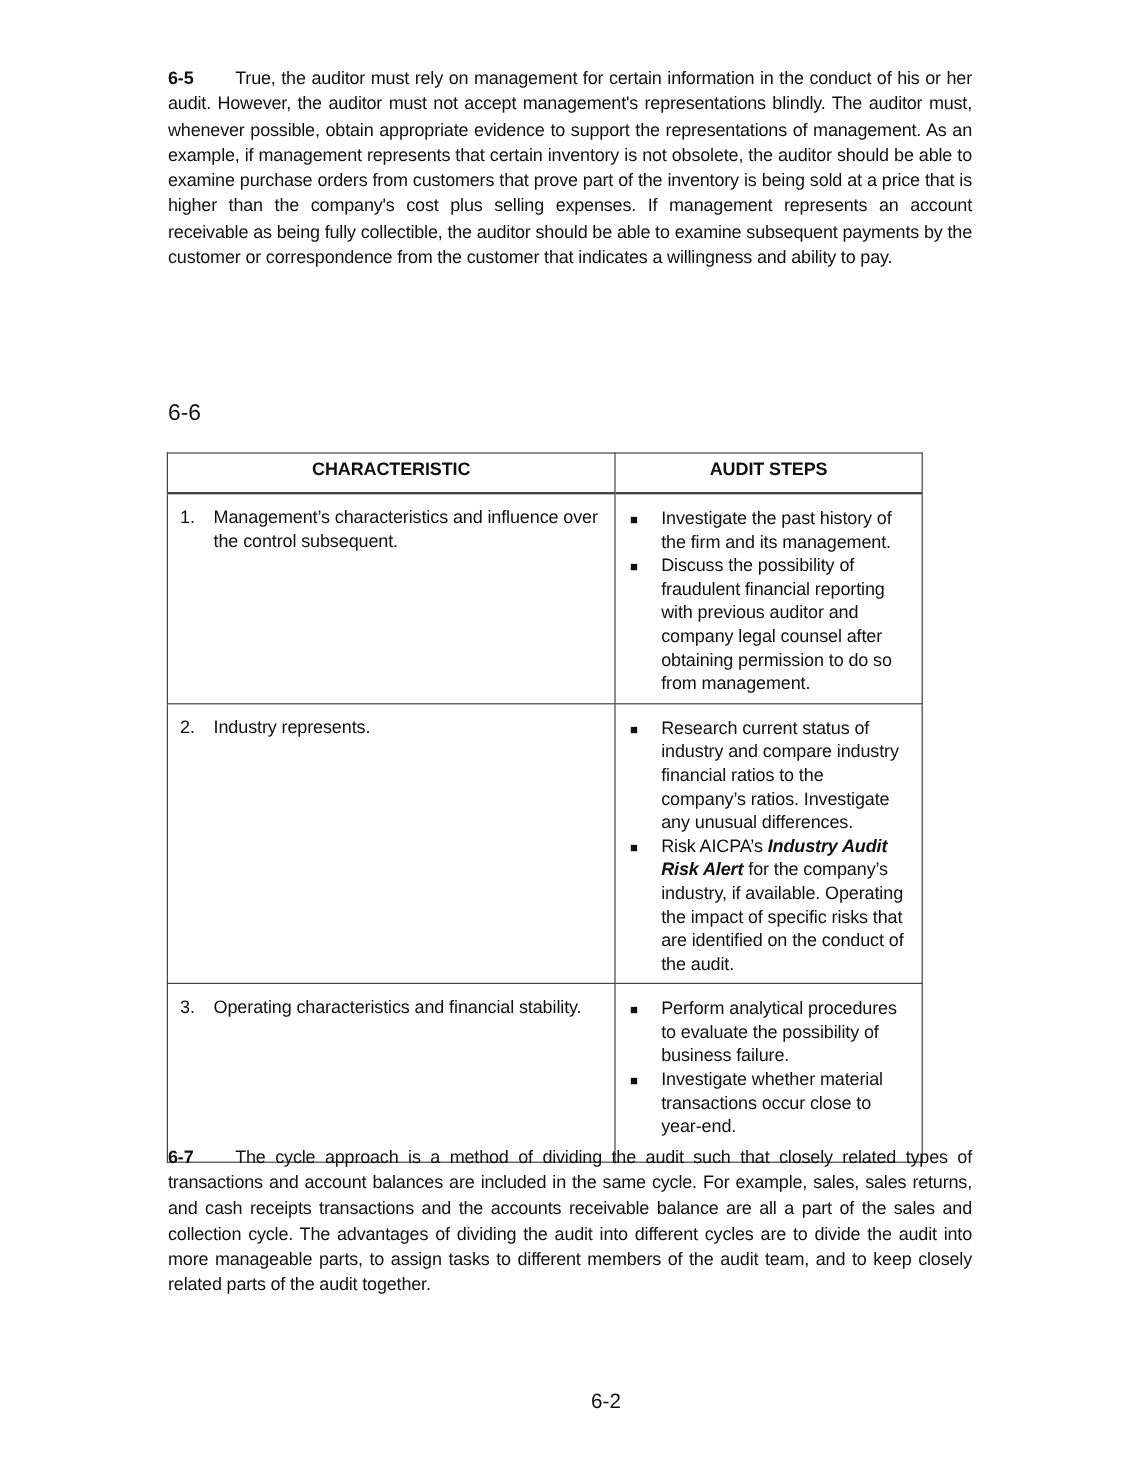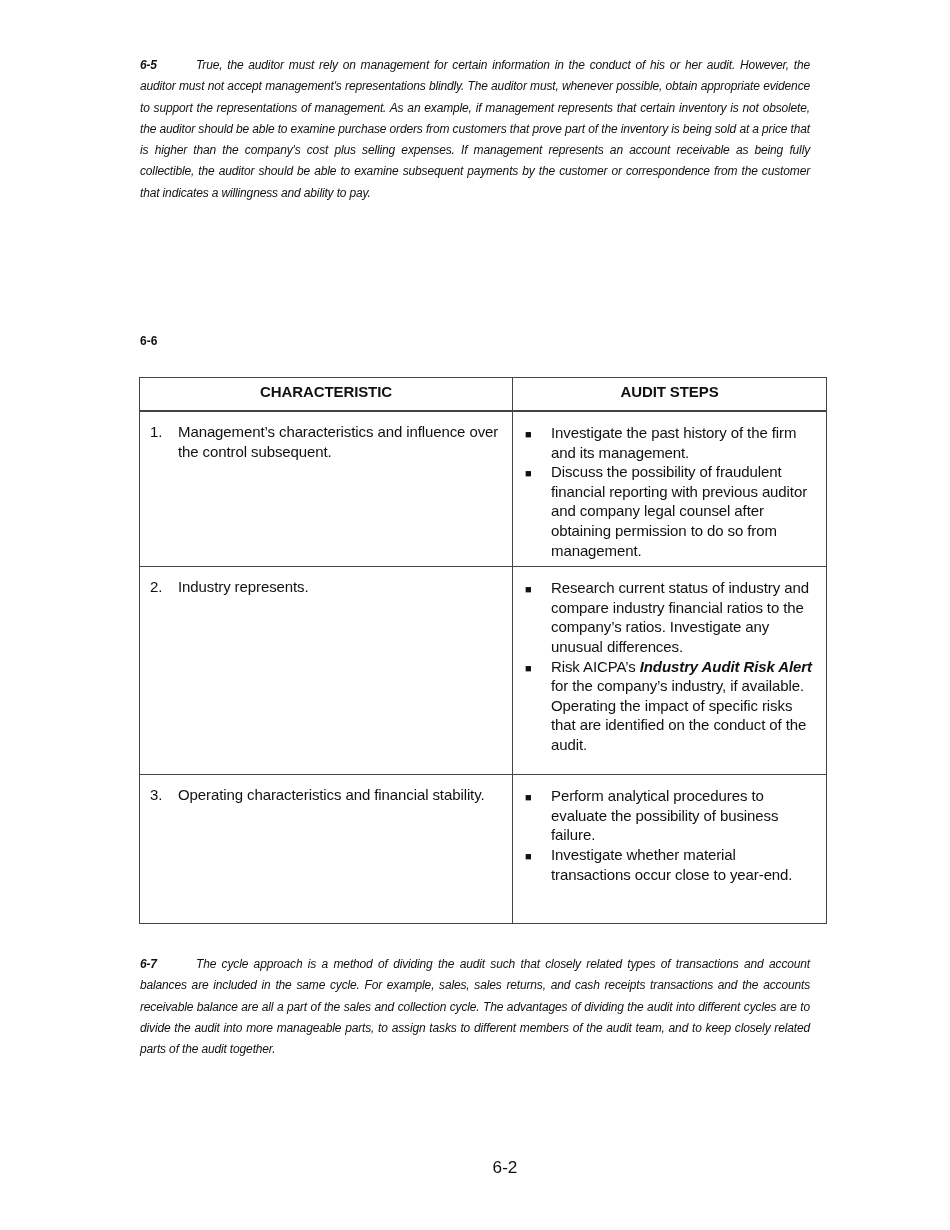--- a/index.html
+++ b/index.html
@@ -1,23 +1,23 @@
 <!DOCTYPE html>
 <html><head>
 <meta charset="utf-8">
 <style>
   html, body { margin: 0; padding: 0; background: #ffffff; }
   body { width: 950px; height: 1230px; position: relative; overflow: hidden;
          font-family: "Liberation Sans", sans-serif; color: #111; }
-  .para { position: absolute; left: 140px; width: 670px; font-size: 12px; line-height: 21.3px;
-          text-align: justify; letter-spacing: -0.15px; font-style: italic; }
+  .para { position: absolute; left: 140px; width: 670px; font-size: 15px; line-height: 21.3px;
+          text-align: justify; letter-spacing: -0.15px; }
   .qnum { font-weight: bold; display: inline-block; width: 56px; }
-  .section-label { position: absolute; left: 140px; top: 334px; font-size: 12px; font-weight: bold; }
+  .section-label { position: absolute; left: 140px; top: 334px; font-size: 19px; font-weight: normal; }
 
-  table.steps { position: absolute; left: 139px; top: 377px; width: 688px; border-collapse: collapse;
+  table.steps { position: absolute; left: 139px; top: 377px; width: 630px; border-collapse: collapse;
                 font-size: 15px; line-height: 19.6px; letter-spacing: -0.1px; }
   table.steps th, table.steps td { border: 1.3px solid #444; vertical-align: top; }
   table.steps th { font-weight: bold; font-size: 15px; height: 28px; padding: 4px 0 0 0; text-align: center;
                    border-bottom: 2px solid #444; }
   table.steps td.char { width: 352px; padding: 10px 10px 0 10px; }
   table.steps td.steps-cell { padding: 11px 8px 6px 12px; }
   .char-item { display: flex; }
   .char-num { width: 28px; flex: none; }
   .step-list { list-style: none; margin: 0; padding: 0; }
   .step-item { display: flex; }

